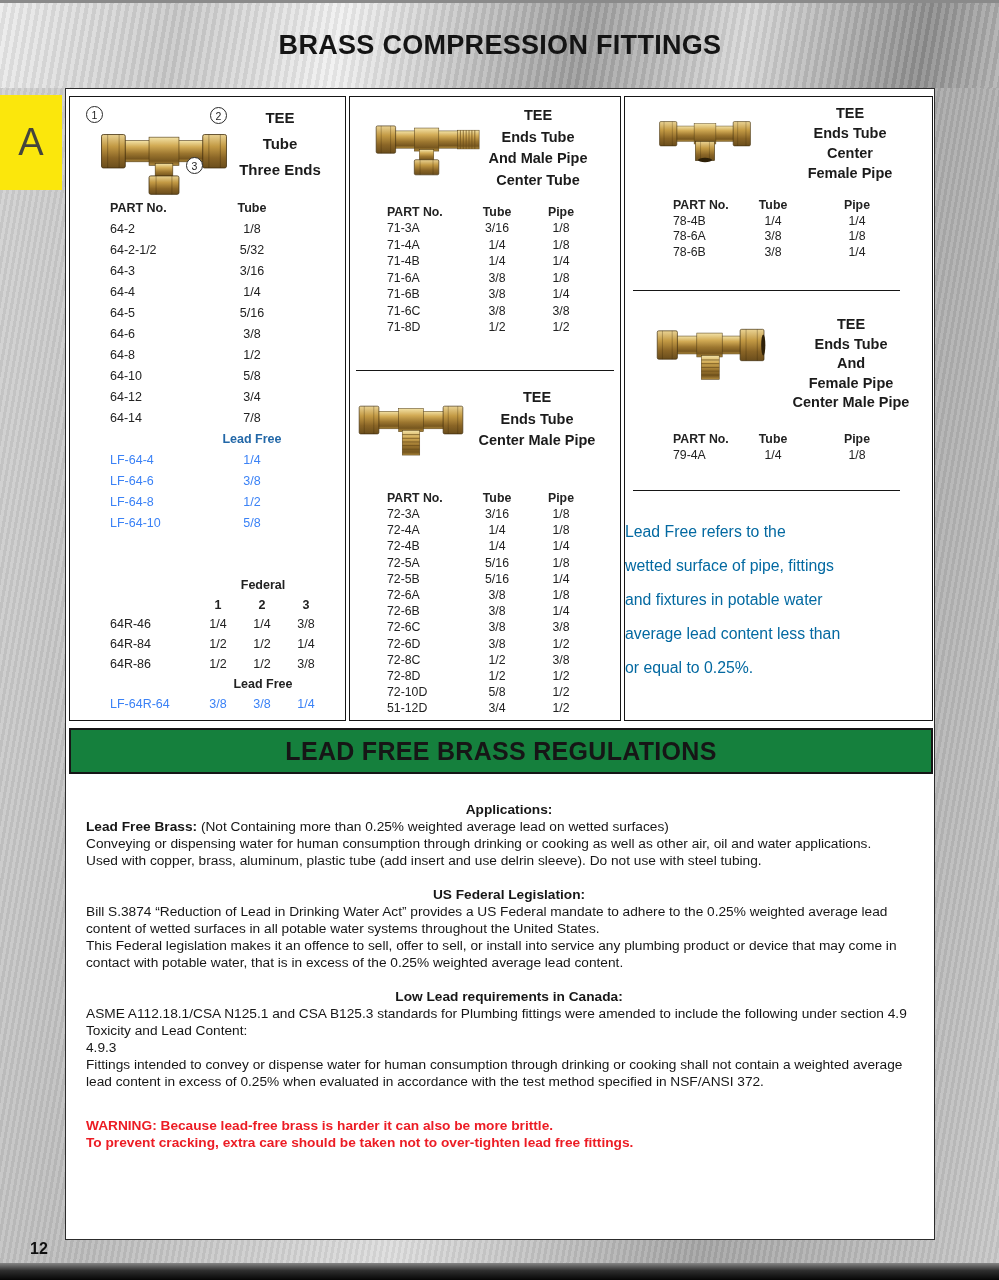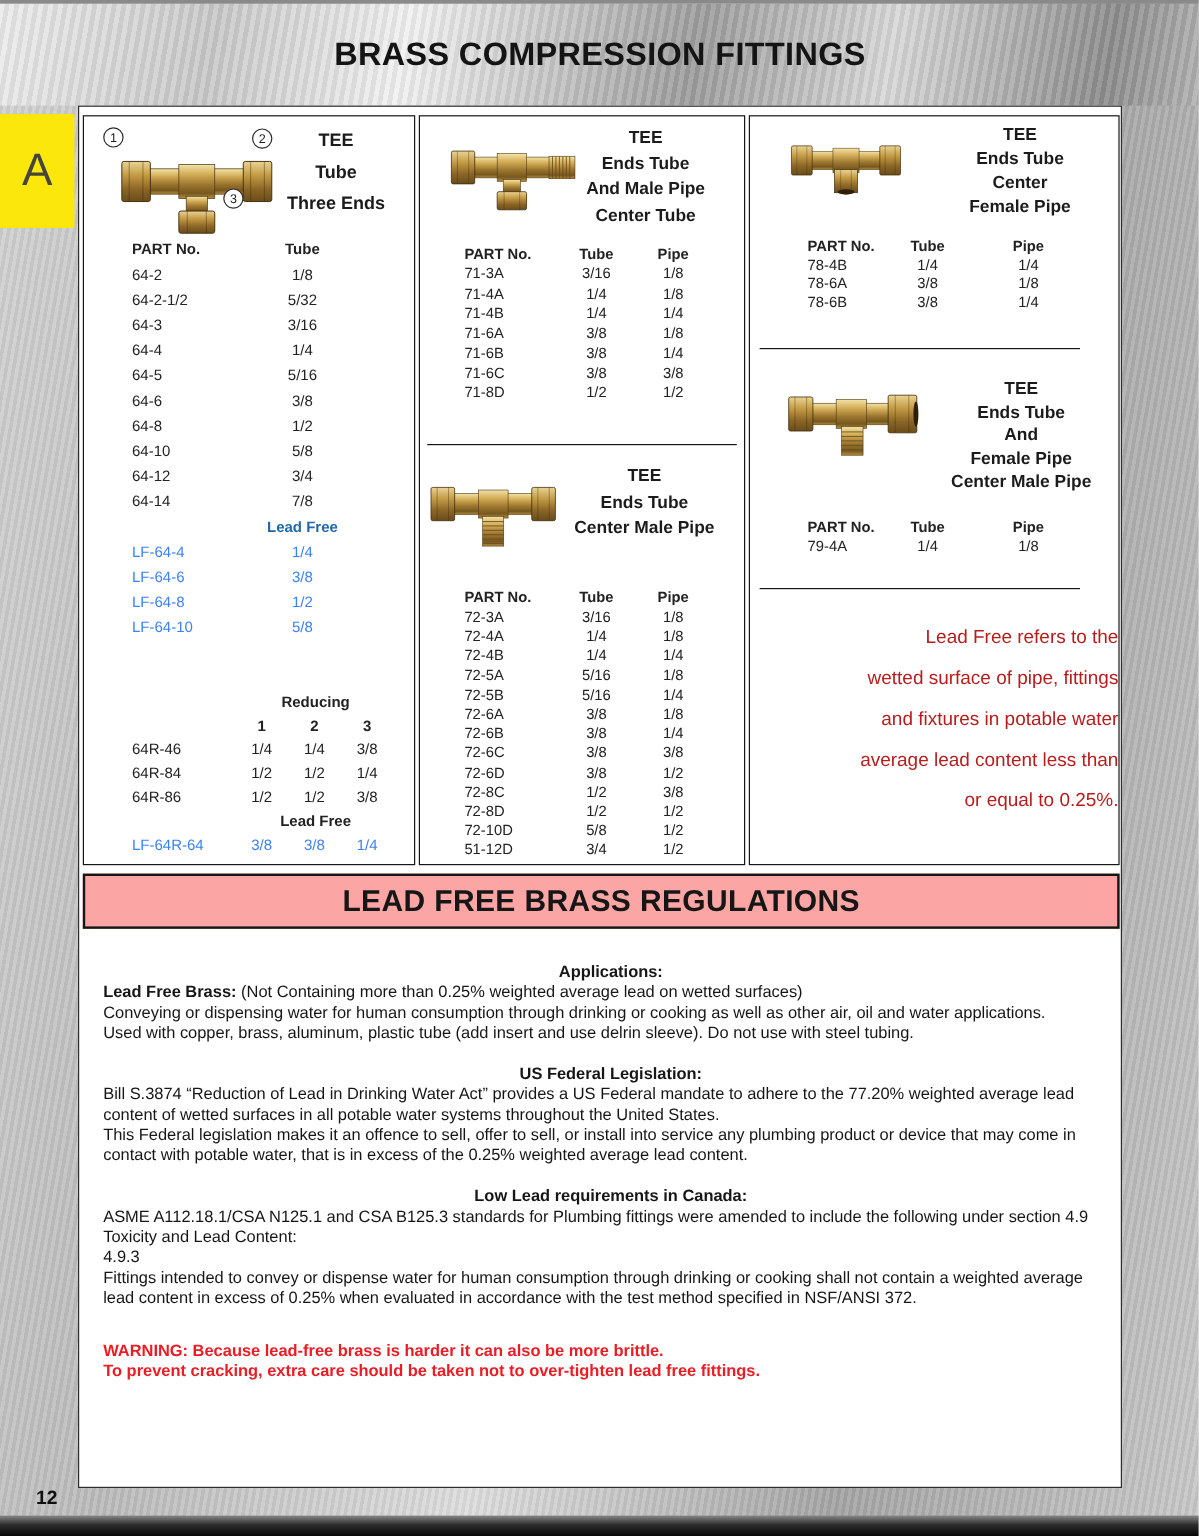--- a/index.html
+++ b/index.html
@@ -68,23 +68,23 @@
   .rhead { height:19px; font-weight:bold; }
   .c-rpart { width:86px; } .c-rs { width:44px; text-align:center; }
   .trow71 { display:flex; align-items:center; height:16.5px; padding-left:37px; font-size:12.3px; color:#222; }
   .trow71.hd { height:17px; font-weight:bold; }
   .c-p71 { width:75px; } .c-t71 { width:70px; text-align:center; } .c-pi71 { width:58px; text-align:center; }
   .trow72 { display:flex; align-items:center; height:16.2px; padding-left:37px; font-size:12.3px; color:#222; }
   .trow72.hd { height:17px; font-weight:bold; }
   .trow78 { display:flex; align-items:center; height:15.5px; padding-left:48px; font-size:12.3px; color:#222; }
   .trow78.hd { height:16px; font-weight:bold; }
   .c-p78 { width:80px; } .c-t78 { width:40px; text-align:center; } .c-pi78 { width:128px; text-align:center; }
-  .lfnote { margin-top:24px; text-align:right; font-size:15.8px; line-height:34px; color:#b91c1c; }
+  .lfnote { margin-top:24px; text-align:left; font-size:15.8px; line-height:34px; color:#0369a1; }
   .banner { position:absolute; left:3px; top:639px; width:864px; height:46px;
-    background:#fca5a5; border:2px solid #161616; display:flex; align-items:center; justify-content:center;
+    background:#15803d; border:2px solid #161616; display:flex; align-items:center; justify-content:center;
     font-size:25px; font-weight:bold; color:#161616; letter-spacing:0.3px; }
   .regs { position:absolute; left:20px; top:712px; width:846px; font-size:13.7px; line-height:17px; color:#161616; }
   .reg-h { font-weight:bold; margin:0;text-align:center; }
   .reg-p { margin:0; }
   .sp { margin-top:17px; }
   .warning { margin-top:27px; text-align:left; color:#ec1c24; font-weight:bold; }
   .pagenum { position:absolute; left:30px; top:1240px; font-size:16px; font-weight:bold; color:#111; }
   .bottom-strip { position:absolute; left:0; bottom:0; width:100%; height:17px;
     background:linear-gradient(#868686,#2e2e2e 45%,#060606); }
 </style>
@@ -196,21 +196,21 @@
             <span class="c-tube lf">3/8</span>
           </div>
         <div class="trow">
             <span class="c-part lf">LF-64-8</span>
             <span class="c-tube lf">1/2</span>
           </div>
         <div class="trow">
             <span class="c-part lf">LF-64-10</span>
             <span class="c-tube lf">5/8</span>
           </div>
-        <div class="red-label red-top">Reducing</div>
+        <div class="red-label red-top">Federal</div>
         <div class="rrow rhead">
             <span class="c-rpart"></span>
             <span class="c-rs">1</span>
             <span class="c-rs">2</span>
             <span class="c-rs">3</span>
           </div>
         <div class="rrow">
             <span class="c-rpart">64R-46</span>
             <span class="c-rs">1/4</span>
             <span class="c-rs">1/4</span>
@@ -480,21 +480,21 @@
     <div class="banner">
       <span>LEAD FREE BRASS REGULATIONS</span>
     </div>
 
     <div class="regs">
       <p class="reg-h">Applications:</p>
       <p class="reg-p"><b>Lead Free Brass:</b><span> (Not Containing more than 0.25% weighted average lead on wetted surfaces)</span></p>
       <p class="reg-p">Conveying or dispensing water for human consumption through drinking or cooking as well as other air, oil and water applications.</p>
       <p class="reg-p">Used with copper, brass, aluminum, plastic tube (add insert and use delrin sleeve). Do not use with steel tubing.</p>
       <p class="reg-h sp">US Federal Legislation:</p>
-      <p class="reg-p">Bill S.3874 “Reduction of Lead in Drinking Water Act” provides a US Federal mandate to adhere to the 77.20% weighted average lead content of wetted surfaces in all potable water systems throughout the United States.</p>
+      <p class="reg-p">Bill S.3874 “Reduction of Lead in Drinking Water Act” provides a US Federal mandate to adhere to the 0.25% weighted average lead content of wetted surfaces in all potable water systems throughout the United States.</p>
       <p class="reg-p">This Federal legislation makes it an offence to sell, offer to sell, or install into service any plumbing product or device that may come in contact with potable water, that is in excess of the 0.25% weighted average lead content.</p>
       <p class="reg-h sp">Low Lead requirements in Canada:</p>
       <p class="reg-p">ASME A112.18.1/CSA N125.1 and CSA B125.3 standards for Plumbing fittings were amended to include the following under section 4.9 Toxicity and Lead Content:</p>
       <p class="reg-p">4.9.3</p>
       <p class="reg-p">Fittings intended to convey or dispense water for human consumption through drinking or cooking shall not contain a weighted average lead content in excess of 0.25% when evaluated in accordance with the test method specified in NSF/ANSI 372.</p>
       <div class="warning">
         <div>WARNING: Because lead-free brass is harder it can also be more brittle.</div>
         <div>To prevent cracking, extra care should be taken not to over-tighten lead free fittings.</div>
       </div>
     </div>

